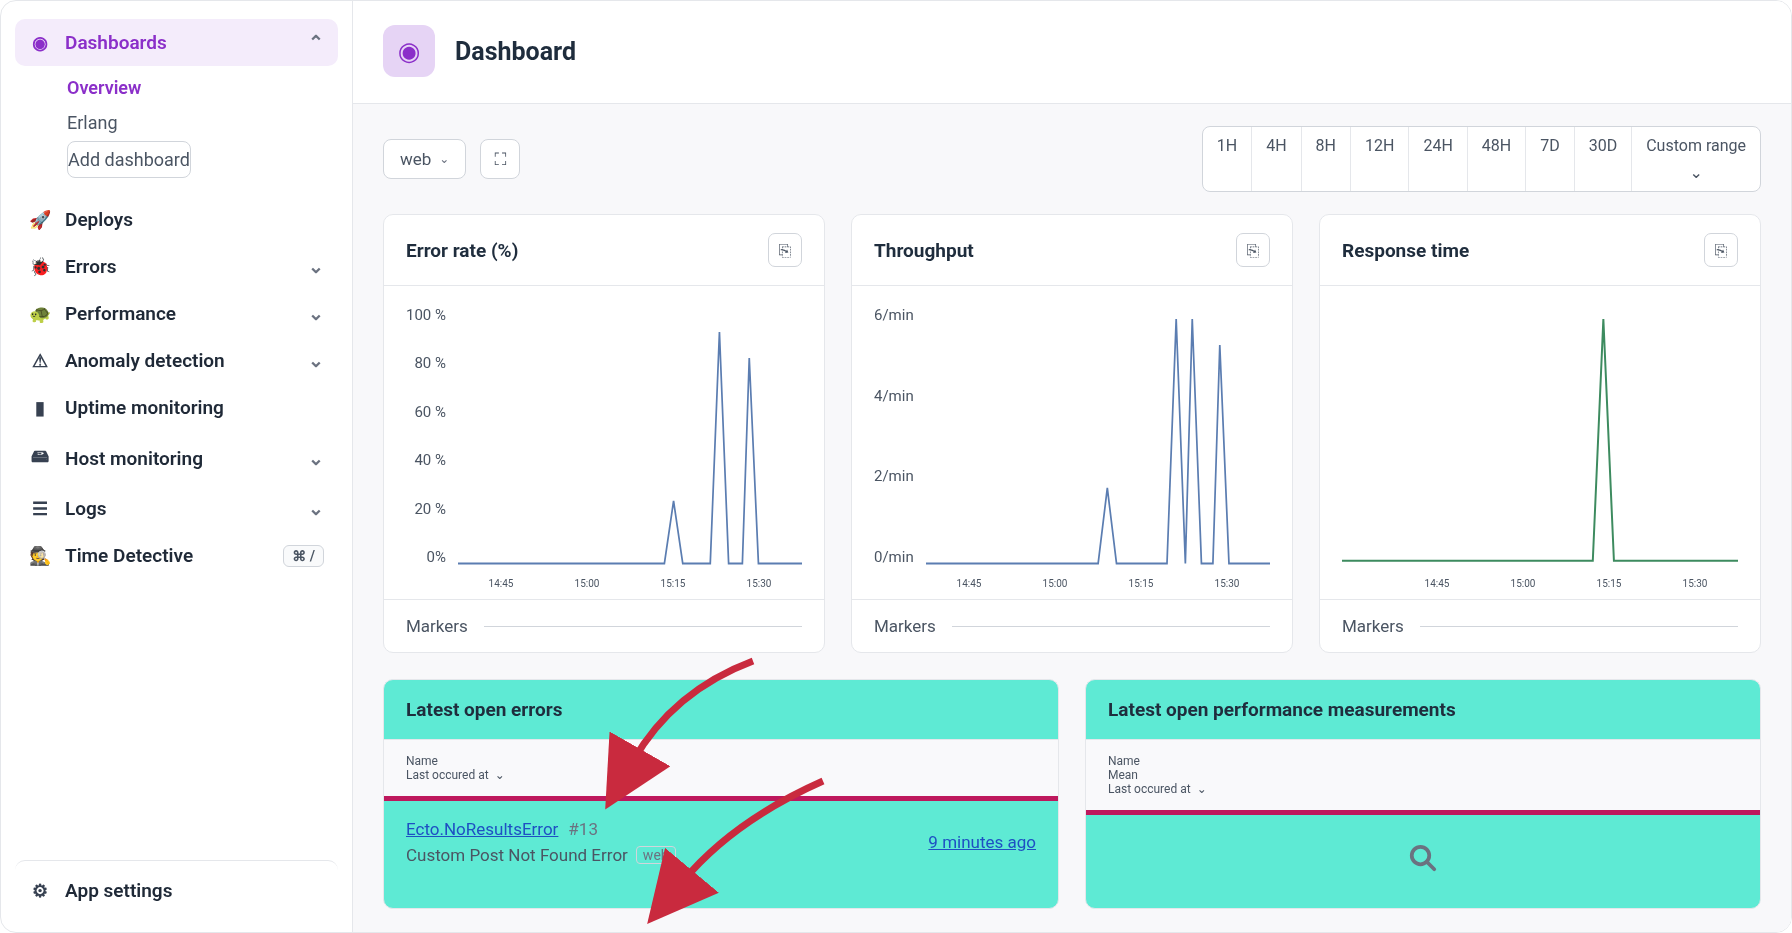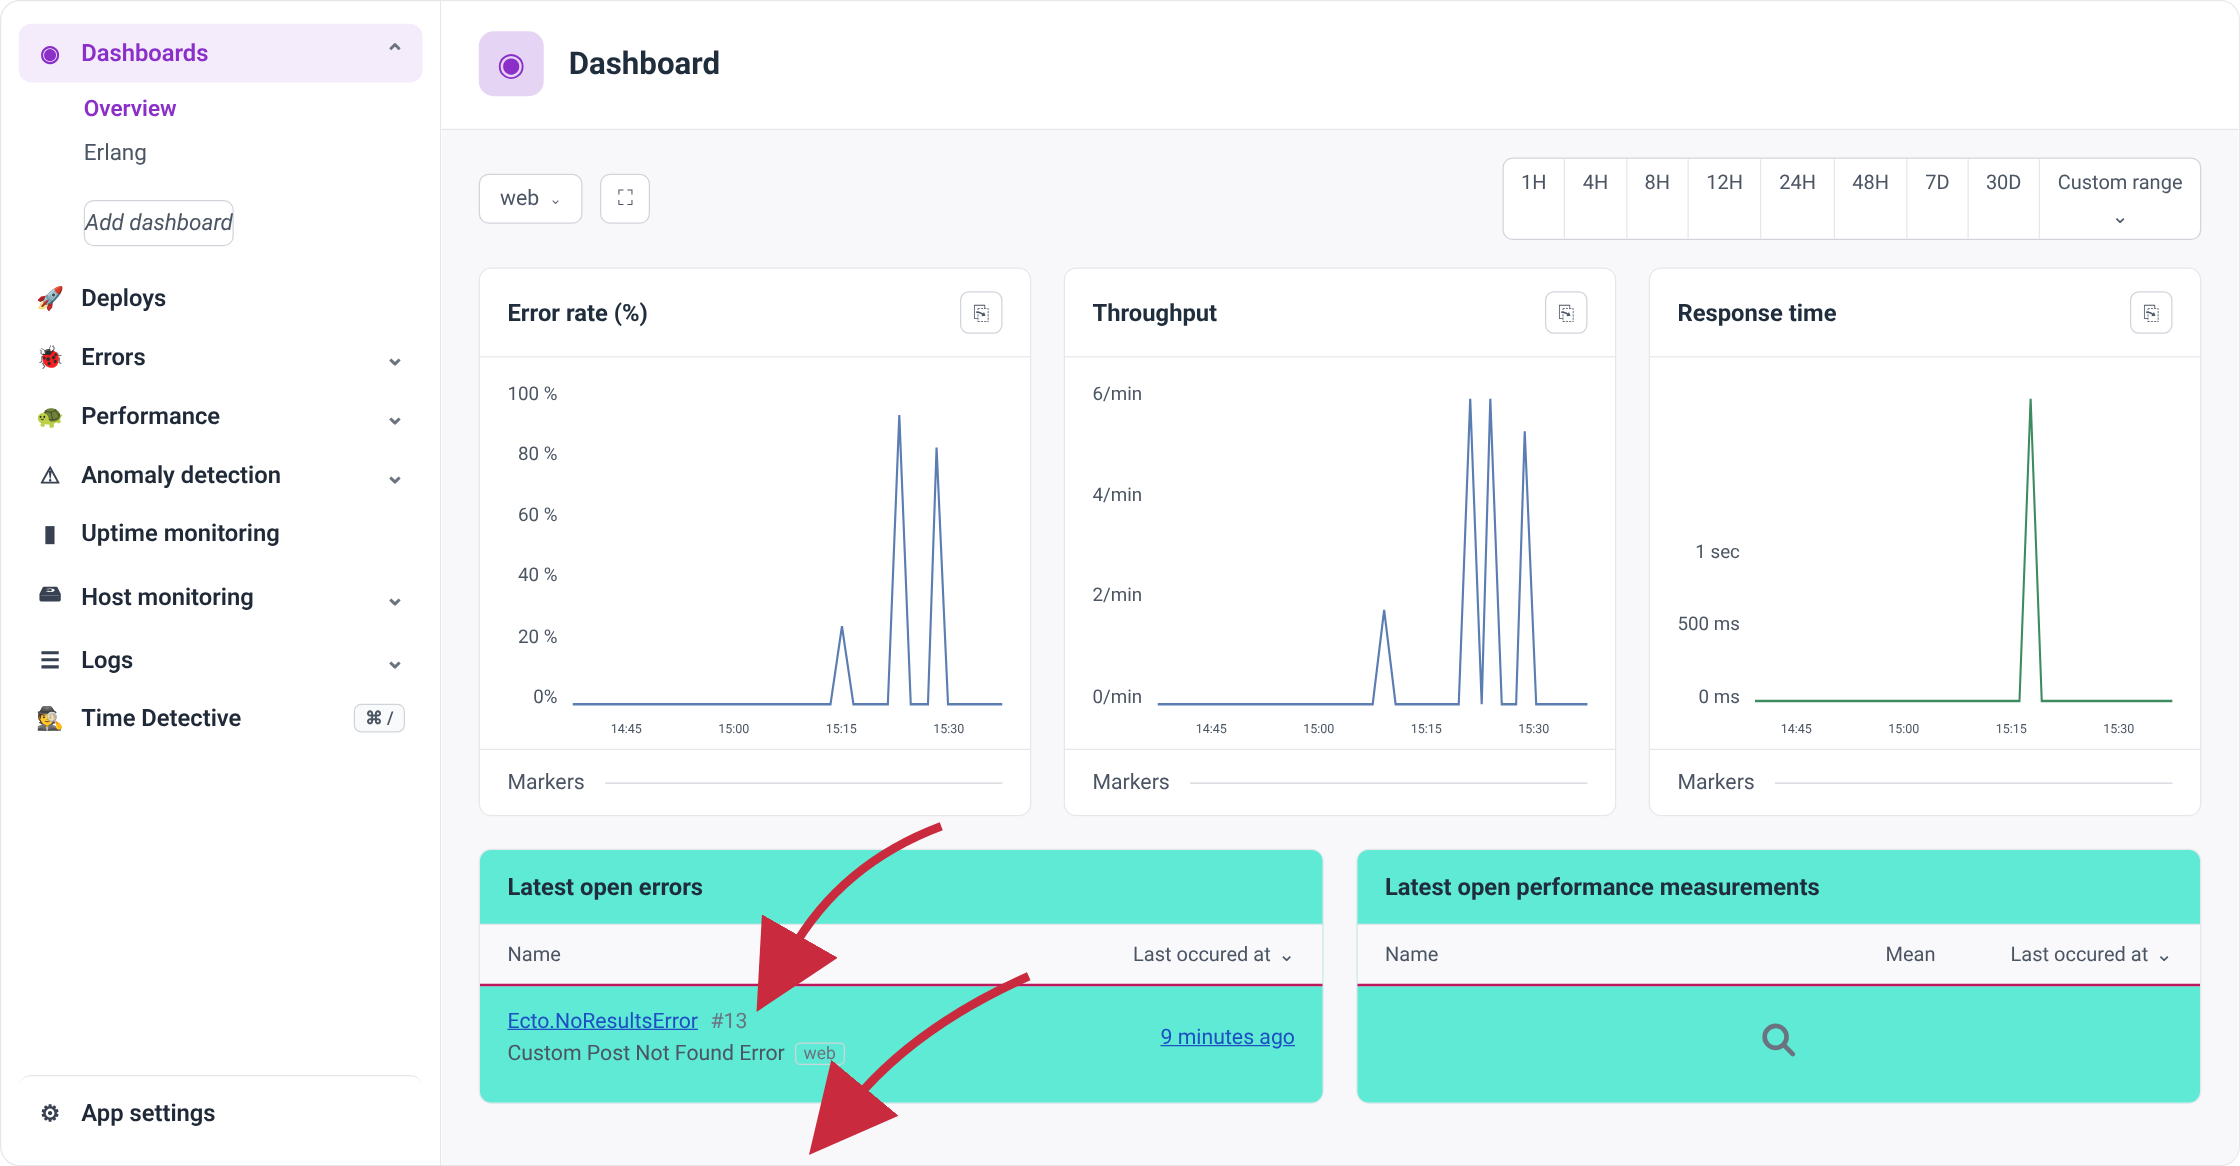--- a/index.html
+++ b/index.html
@@ -7,21 +7,21 @@
 .app { display: flex; height: 100%; border: 1px solid #e5e7eb; border-radius: 16px; overflow: hidden; background: #fff; }
 .sidebar { width: 352px; border-right: 1px solid #e5e7eb; display: flex; flex-direction: column; padding: 18px 14px; }
 .nav-item { display: flex; align-items: center; gap: 14px; padding: 12px 14px; border-radius: 10px; font-size: 19px; font-weight: 600; color: #1f2937; cursor: pointer; }
 .nav-item .icon { width: 22px; text-align: center; font-size: 18px; color: #374151; }
 .nav-item .chev { margin-left: auto; color: #6b7280; }
 .nav-item.active { background: #f4ecfb; color: #8b2fc9; }
 .nav-item.active .icon { color: #8b2fc9; }
 .subnav { padding-left: 52px; margin-top: 4px; margin-bottom: 18px; }
 .subnav div { padding: 7px 0; font-size: 18px; color: #4b5563; cursor: pointer; }
 .subnav .sub-active { color: #8b2fc9; font-weight: 600; }
-.add-dash { display: inline-block; margin-top: 20px; border: 1px solid #d1d5db; border-radius: 8px; padding: 8px 14px; font-size: 17px; color: #374151; cursor: pointer; font-style: italic; }
+.add-dash { display: inline-block; margin-top: 1px; border: 1px solid #d1d5db; border-radius: 8px; padding: 8px 14px; font-size: 17px; color: #374151; cursor: pointer; }
 .shortcut { margin-left: auto; border: 1px solid #d1d5db; border-radius: 6px; padding: 2px 8px; font-size: 14px; color: #4b5563; background: #f9fafb; }
 .sidebar-spacer { flex: 1; }
 .app-settings { border-top: 1px solid #e5e7eb; padding-top: 18px; margin-top: 12px; }
 
 .main { flex: 1; background: #fff; display: flex; flex-direction: column; overflow: hidden; position: relative; }
 .header { display: flex; align-items: center; gap: 20px; padding: 24px 30px 26px; border-bottom: 1px solid #e5e7eb; }
 .header-icon { width: 52px; height: 52px; background: #e6d4f5; border-radius: 12px; display: flex; align-items: center; justify-content: center; color: #8b2fc9; font-size: 26px; }
 .header-title { font-size: 25px; font-weight: 700; }
 .content { background: #f8f8fa; flex: 1; padding: 22px 30px; overflow: auto; }
 .toolbar { display: flex; justify-content: space-between; align-items: center; margin-bottom: 22px; }
@@ -42,21 +42,21 @@
 .y-axis { display: flex; flex-direction: column; justify-content: space-between; font-size: 15px; color: #4b5563; padding-right: 12px; text-align: right; }
 .plot { flex: 1; position: relative; }
 .plot svg { width: 100%; height: 100%; }
 .x-axis { display: flex; justify-content: space-around; font-size: 10px; color: #4b5563; padding: 12px 0 0 52px; }
 .markers { border-top: 1px solid #e5e7eb; padding: 16px 22px; display: flex; align-items: center; gap: 16px; font-size: 17px; color: #4b5563; }
 .markers .line { flex: 1; height: 1px; background: #d1d5db; }
 
 .lower { display: flex; gap: 26px; margin-top: 26px; }
 .panel { flex: 1; background: #5eead4; border: 1px solid #e5e7eb; border-radius: 10px; }
 .panel-head { padding: 18px 22px; font-size: 19px; font-weight: 700; border-bottom: 1px solid #e5e7eb; }
-.panel-cols { display: flex; padding: 14px 22px; background: #f9f9fb; border-bottom: 2px solid #be185d; font-size: 16px; color: #4b5563; }
+.panel-cols { display: flex; padding: 14px 22px; background: #f9f9fb; border-bottom: 5px solid #be185d; font-size: 12px; color: #4b5563; flex-direction: column; }
 .panel-cols .col-name { flex: 1; }
 .panel-cols .col-occ { display: flex; align-items: center; gap: 6px; }
 .panel-row { display: flex; padding: 18px 22px; align-items: center; }
 .err-link { color: #1e50c3; text-decoration: underline; font-size: 17px; }
 .err-id { color: #6b7280; margin-left: 6px; font-size: 17px; }
 .err-sub { color: #4b5563; font-size: 17px; margin-top: 6px; display: flex; align-items: center; gap: 8px; }
 .tag { border: 1px solid #d1d5db; border-radius: 4px; padding: 0 6px; font-size: 14px; color: #6b7280; }
 .ago { color: #1e50c3; text-decoration: underline; font-size: 17px; }
 .search-icon-big { width: 100%; text-align: center; padding: 28px 0; color: #6b7280; font-size: 28px; }
 
@@ -231,26 +231,20 @@
 
         <div class="card">
           <div class="card-head">
             <div class="card-title">Response time</div>
             <div class="export-btn">
                 <span>⎘</span>
               </div>
           </div>
           <div class="chart-body">
             <div class="chart-area">
-              <div class="y-axis" style="justify-content:space-between;">
-                <span style="height:33%"></span>
-                <span>1 sec</span>
-                  <span>500 ms</span>
-                  <span>0 ms</span>
-              </div>
               <div class="plot">
                 <svg viewBox="0 0 300 200" preserveAspectRatio="none">
                   <polyline fill="none" stroke="#3d8b5f" stroke-width="1.5" points="0,196 190,196 198,10 206,196 300,196"></polyline>
                 </svg>
               </div>
             </div>
             <div class="x-axis">
               <span>14:45</span>
                 <span>15:00</span>
                 <span>15:15</span>

